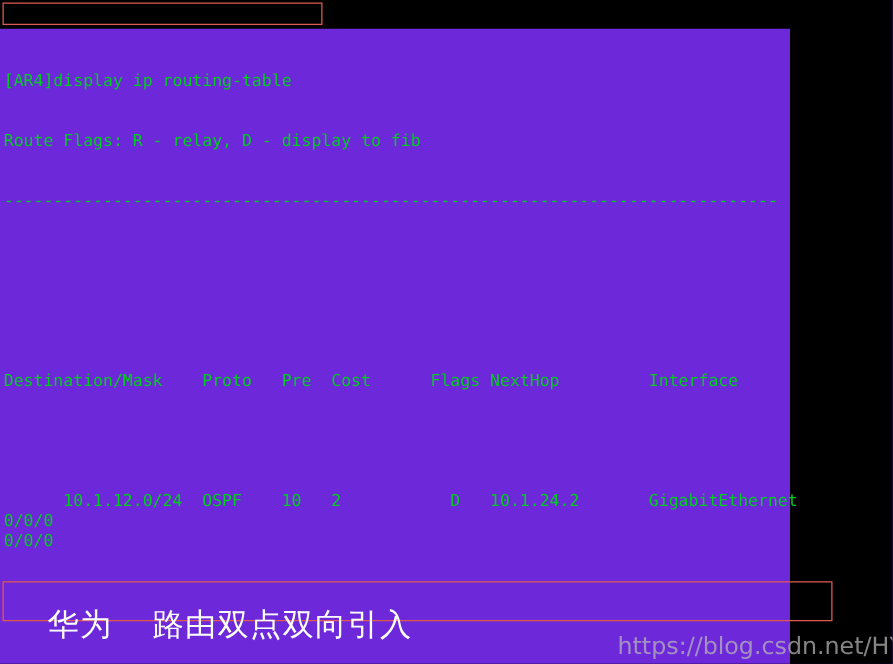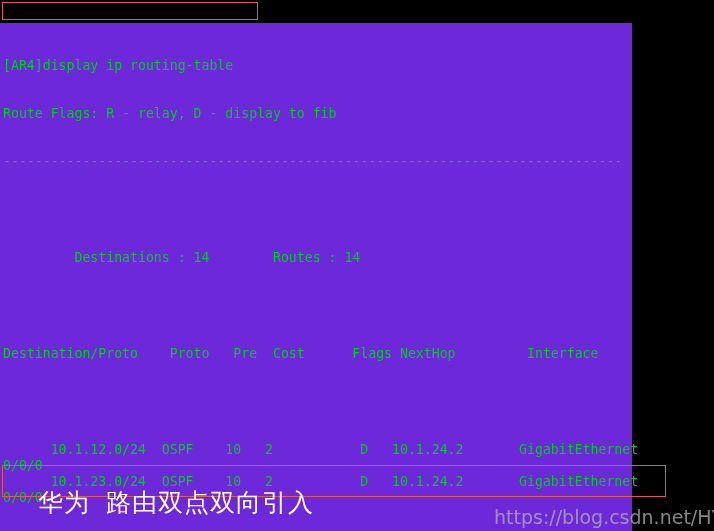--- a/index.html
+++ b/index.html
@@ -65,21 +65,21 @@
     height: 32px;
     border: 1px solid #e05a52;
     box-sizing: border-box;
     pointer-events: none;
   }
 
   #annotation {
     position: absolute;
     left: 38px;
     top: 487px;
-    font-family: Liberation Sans, sans-serif;
+    font-family: Liberation Mono, monospace;
     font-size: 25px;
     line-height: 30px;
     color: #ffffff;
     white-space: pre;
     letter-spacing: 1px;
   }
 
   #watermark {
     position: absolute;
     left: 494px;
@@ -93,24 +93,23 @@
   }
 </style>
 </head>
 <body>
 
 <div id="terminal">
   <span class="line">[AR4]display ip routing-table</span>
   <span class="line">Route Flags: R - relay, D - display to fib</span>
   <span class="line">------------------------------------------------------------------------------</span>
   <span class="line blank"> </span>
-  <span class="line">         Destinations : 14        Routes : 14</span>
   <span class="line blank"> </span>
-  <span class="line">Destination/Proto    Proto   Pre  Cost      Flags NextHop         Interface</span>
+  <span class="line">Destination/Mask    Proto   Pre  Cost      Flags NextHop         Interface</span>
   <span class="line blank"> </span>
-  <div id="rows-container"><span class="line">      10.1.12.0/24  OSPF    10   2           D   10.1.24.2       GigabitEthernet</span><span class="line">0/0/0</span><span class="line">      10.1.23.0/24  OSPF    10   2           D   10.1.24.2       GigabitEthernet</span><span class="line">0/0/0</span></div>
+  <div id="rows-container"><span class="line">      10.1.12.0/24  OSPF    10   2           D   10.1.24.2       GigabitEthernet</span><span class="line">0/0/0</span><span class="line">0/0/0</span></div>
 </div>
 
 <div id="cmd-box"></div>
 <div id="route-box"></div>
 
 <div id="annotation">华为  路由双点双向引入</div>
 <div id="watermark">https://blog.csdn.net/HYD696</div>
 
 </body></html>

